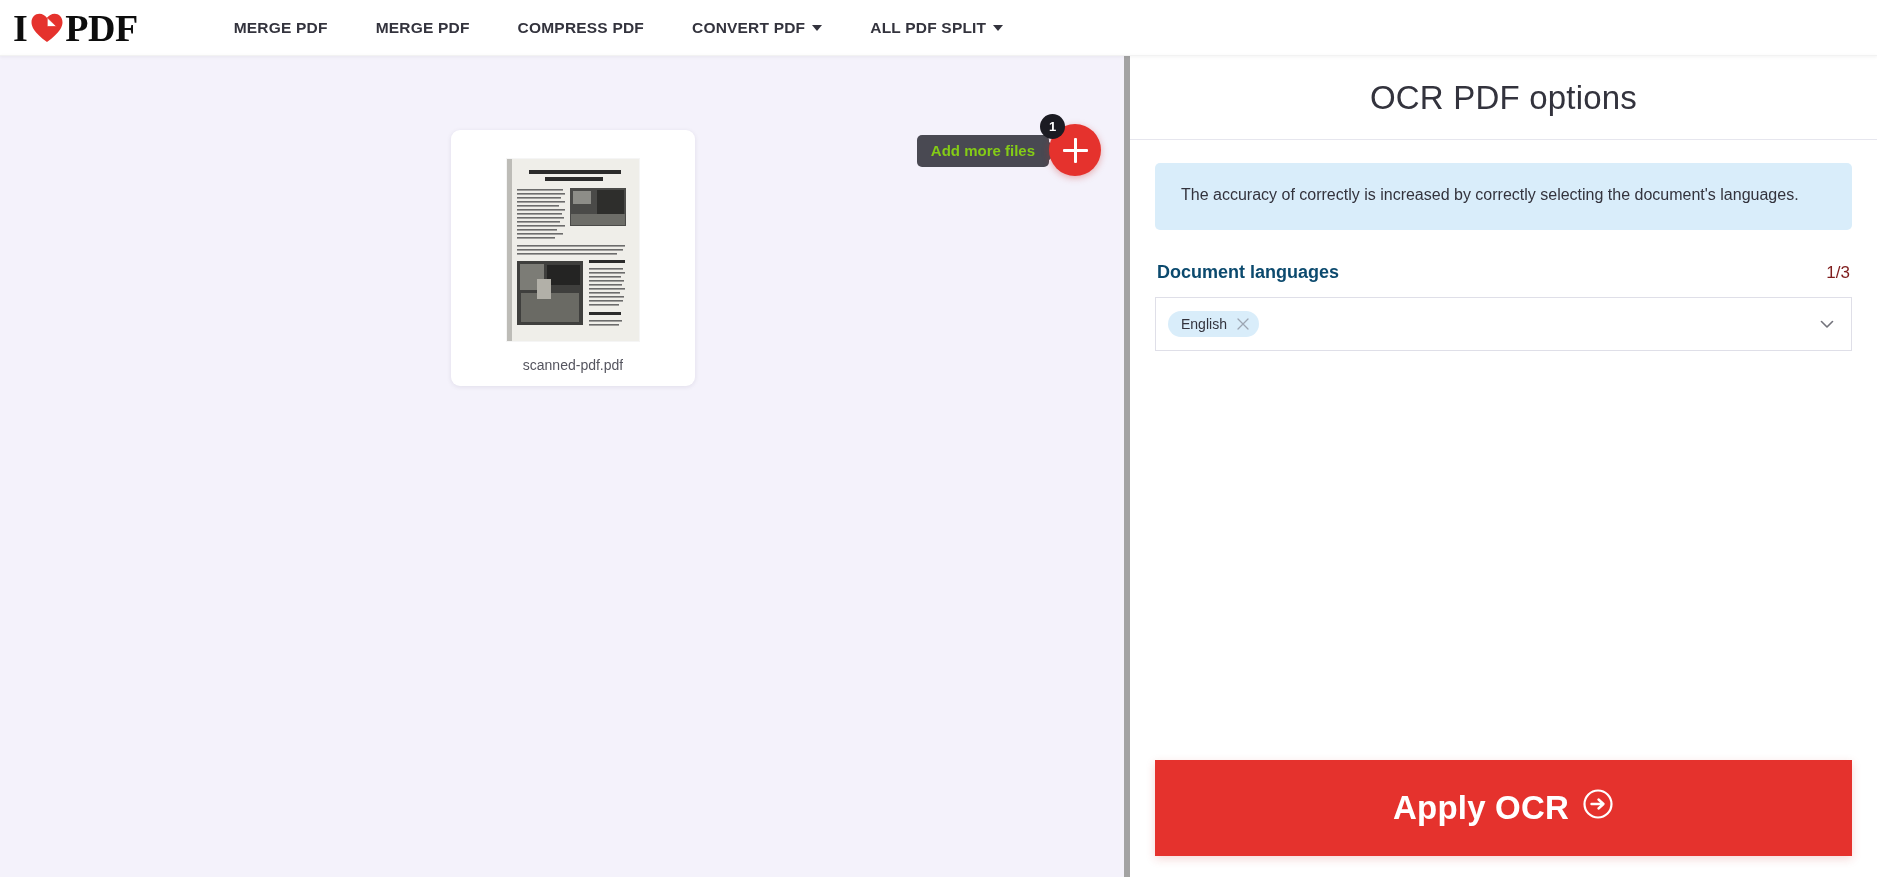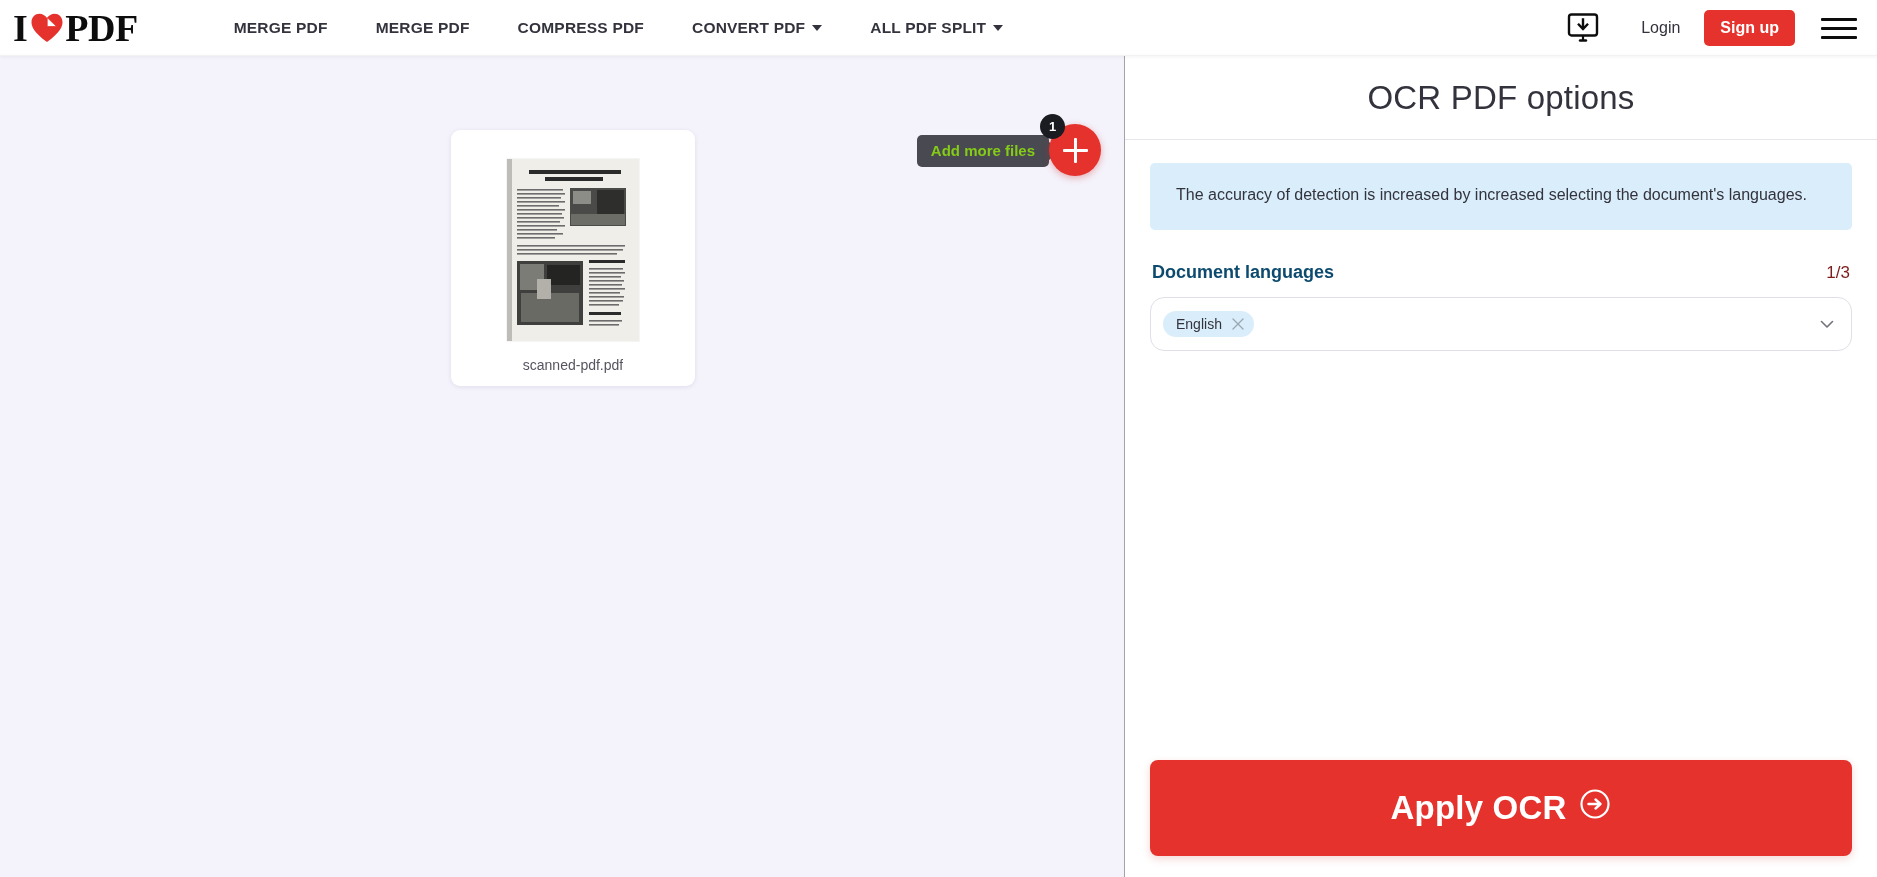--- a/index.html
+++ b/index.html
@@ -254,21 +254,21 @@
   }
 
   
   .panel {
     position: absolute;
     top: 56px;
     left: 1124px;
     width: 753px;
     height: 821px;
     background: #ffffff;
-    border-left: 1px solid #a3a3a3;
+    border-left: 6px solid #a3a3a3;
     box-sizing: border-box;
   }
   .panel-title {
     font-size: 33px;
     color: #33333d;
     text-align: center;
     padding-top: 23px;
     font-weight: normal;
     margin: 0;
     letter-spacing: 0.2px;
@@ -303,21 +303,21 @@
     font-weight: bold;
     color: #0c4a6e;
   }
   .lang-count {
     font-size: 17px;
     color: #7f1d1d;
   }
   .lang-select {
     margin-top: 14px;
     border: 1px solid #dfdfe8;
-    border-radius: 14px;
+    border-radius: 0;
     min-height: 54px;
     display: flex;
     align-items: center;
     padding: 0 16px 0 12px;
     box-sizing: border-box;
     cursor: pointer;
     background: #ffffff;
   }
   .chips { flex: 1; display: flex; align-items: center; gap: 7px; flex-wrap: wrap; }
   .chip {
@@ -348,21 +348,21 @@
     position: absolute;
     left: 25px;
     right: 25px;
     bottom: 21px;
   }
   .apply-btn {
     width: 100%;
     background: #e5322d;
     color: #ffffff;
     border: none;
-    border-radius: 8px;
+    border-radius: 0;
     height: 96px;
     font-size: 33px;
     font-weight: bold;
     font-family: "Liberation Sans", sans-serif;
     cursor: pointer;
     display: flex;
     align-items: center;
     justify-content: center;
     gap: 13px;
     box-shadow: 0 3px 9px rgba(200,40,35,0.18);
@@ -401,37 +401,20 @@
     <div class="nav-item">
       <span>CONVERT PDF</span>
       <i class="caret"></i>
     </div>
     <div class="nav-item">
       <span>ALL PDF SPLIT</span>
       <i class="caret"></i>
     </div>
   </nav>
 
-  <div class="header-right">
-    <div class="desktop-icon">
-      <svg width="34" height="30" viewBox="0 0 34 30" xmlns="http://www.w3.org/2000/svg">
-        <rect x="2" y="1.5" width="28" height="21" rx="2.5" fill="none" stroke="#0d0d0d" stroke-width="2.4"></rect>
-        <path d="M16 6.5 L16 15.5 M11.8 11.6 L16 16 L20.2 11.6" fill="none" stroke="#0d0d0d" stroke-width="2.4" stroke-linecap="square"></path>
-        <path d="M13 27.5 L19 27.5" stroke="#0d0d0d" stroke-width="2.4" stroke-linecap="round"></path>
-        <path d="M16 22.5 L16 27" stroke="#0d0d0d" stroke-width="2.2"></path>
-      </svg>
-    </div>
-    <a class="login-link">Login</a>
-    <button class="signup-btn">Sign up</button>
-    <div class="hamburger">
-      <span></span>
-        <span></span>
-        <span></span>
-    </div>
-  </div>
 </div>
 
 <div class="workspace">
 
   <div class="file-card">
     <div class="thumb">
       <svg viewBox="0 0 132 182" preserveAspectRatio="none" xmlns="http://www.w3.org/2000/svg">
         <rect x="0" y="0" width="132" height="182" fill="#efeee9"></rect>
         <rect x="0" y="0" width="5" height="182" fill="#bdbcb7"></rect>
 
@@ -503,21 +486,21 @@
       <span class="plus-v"></span>
     </div>
   </div>
 </div>
 
 <div class="panel">
   <h1 class="panel-title">OCR PDF options</h1>
   <div class="panel-divider"></div>
 
   <div class="panel-body">
-    <div class="info-box">The accuracy of detection is increased by increased selecting the document's languages.</div>
+    <div class="info-box">The accuracy of correctly is increased by correctly selecting the document's languages.</div>
 
     <div class="lang-header">
       <span class="lang-label">Document languages</span>
       <span class="lang-count">1/3</span>
     </div>
 
     <div class="lang-select">
       <div class="chips">
         <span class="chip">
           <span>English</span>

